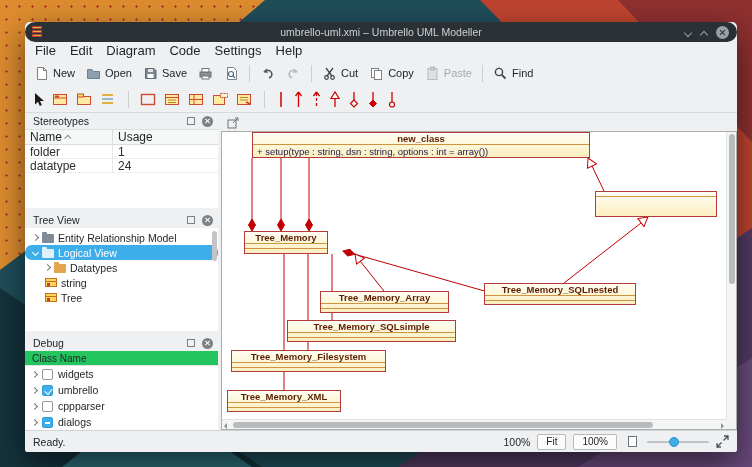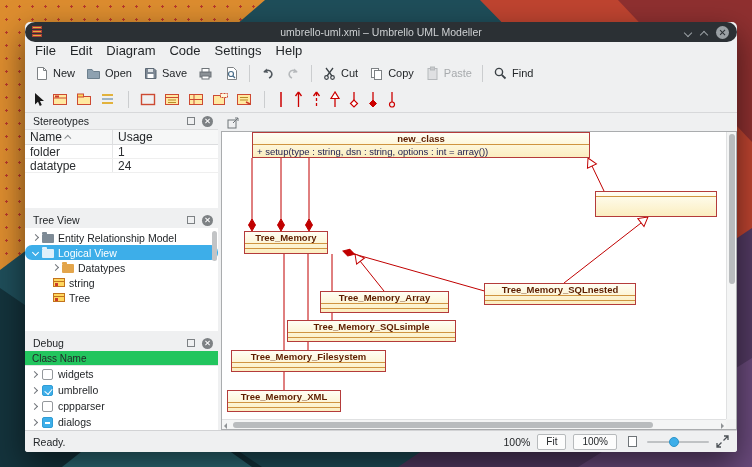--- a/index.html
+++ b/index.html
@@ -80,21 +80,21 @@
   .st-name { width:88px; display:flex; align-items:center; gap:4px; padding-left:5px; border-right:1px solid #dcdddf; }
   .st-usage { flex:1; display:flex; align-items:center; padding-left:5px; }
   .st-row { display:flex; height:14px; border-bottom:1px solid #efefef; color:#2b2e31; }
   .st-row .st-name { border-right:1px solid #e6e7e8; }
   .sort-caret { width:5px; height:5px; border-left:1.2px solid #8a8e91; border-top:1.2px solid #8a8e91;
     transform:rotate(45deg) translateY(1px); }
 
   
   .tree-body { flex:1; background:#fff; position:relative; padding-top:2px; font-size:10.5px; color:#232629; overflow:hidden; }
   .tree-row { height:15px; display:flex; align-items:center; gap:4px; padding-left:8px; }
-  .tree-row.child { padding-left:28px; }
+  .tree-row.child { padding-left:20px; }
   .tree-row.selected { background:#3daee9; color:#fff;border-radius:7px; }
   .chevron { width:5px; height:5px; border-right:1.4px solid #70757a; border-bottom:1.4px solid #70757a;
     transform:rotate(-45deg); flex:0 0 auto; }
   .chevron.down { transform:rotate(45deg); }
   .tree-row.selected .chevron { border-color:#fff; }
   .folder-ic { width:12px; height:9px; background:#7e8b96; border-radius:1px; position:relative; flex:0 0 auto; margin-top:1px; }
   .folder-ic::before { content:""; position:absolute; top:-2px; left:0; width:5px; height:2px; background:inherit; border-radius:1px 1px 0 0; }
   .tree-row.selected .folder-ic { background:#dff0fa; }
   .folder-ic.orange { background:#e3a54b; }
   .class-ic { width:12px; height:9px; background:#ffd75e; border:1px solid #c2721d; position:relative; flex:0 0 auto; }

